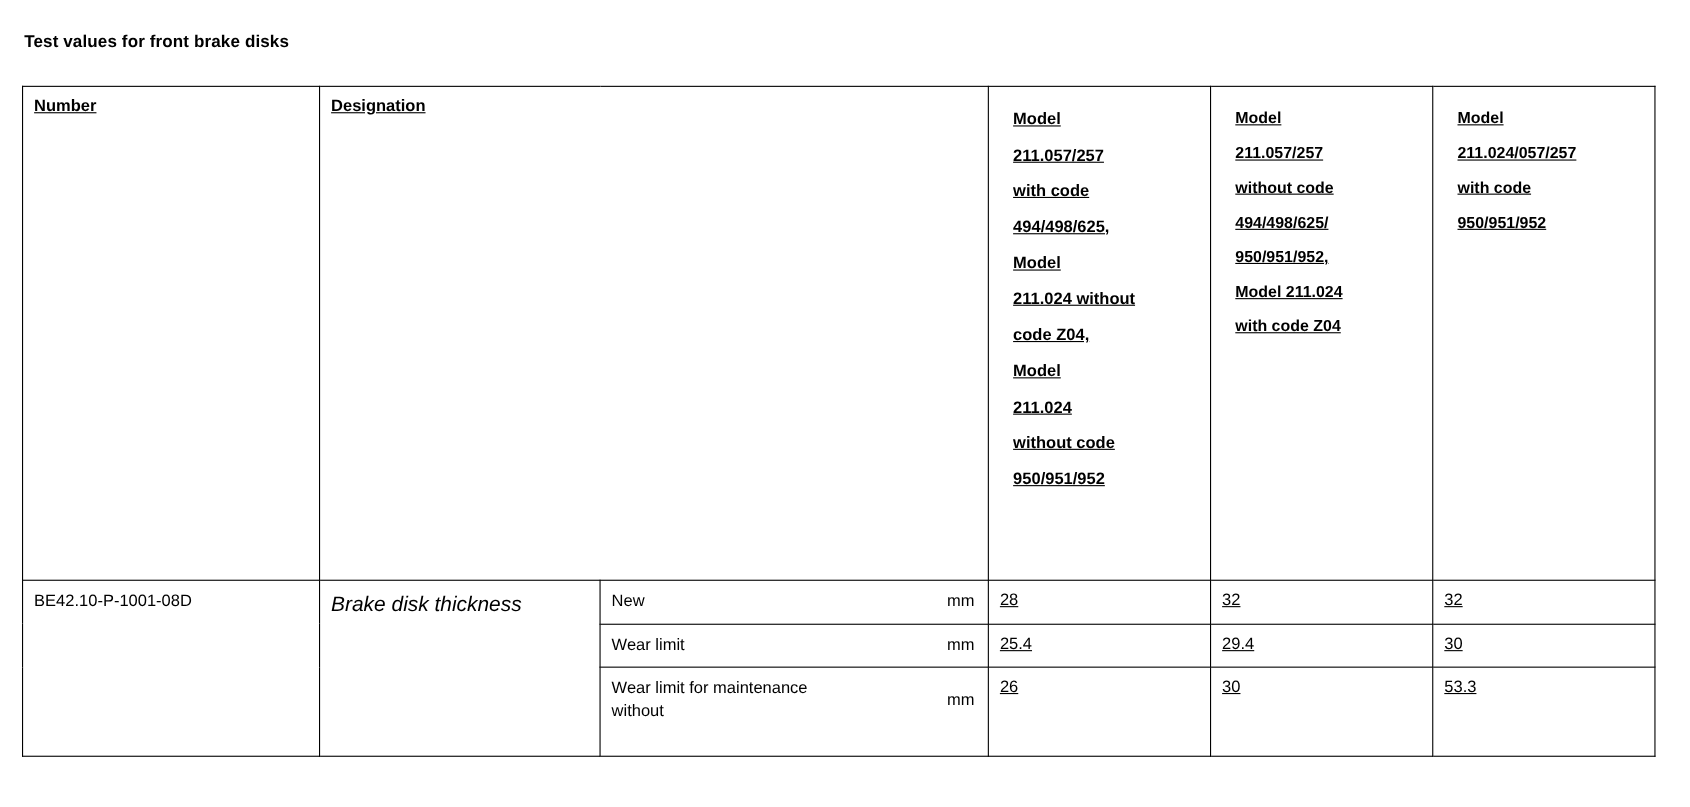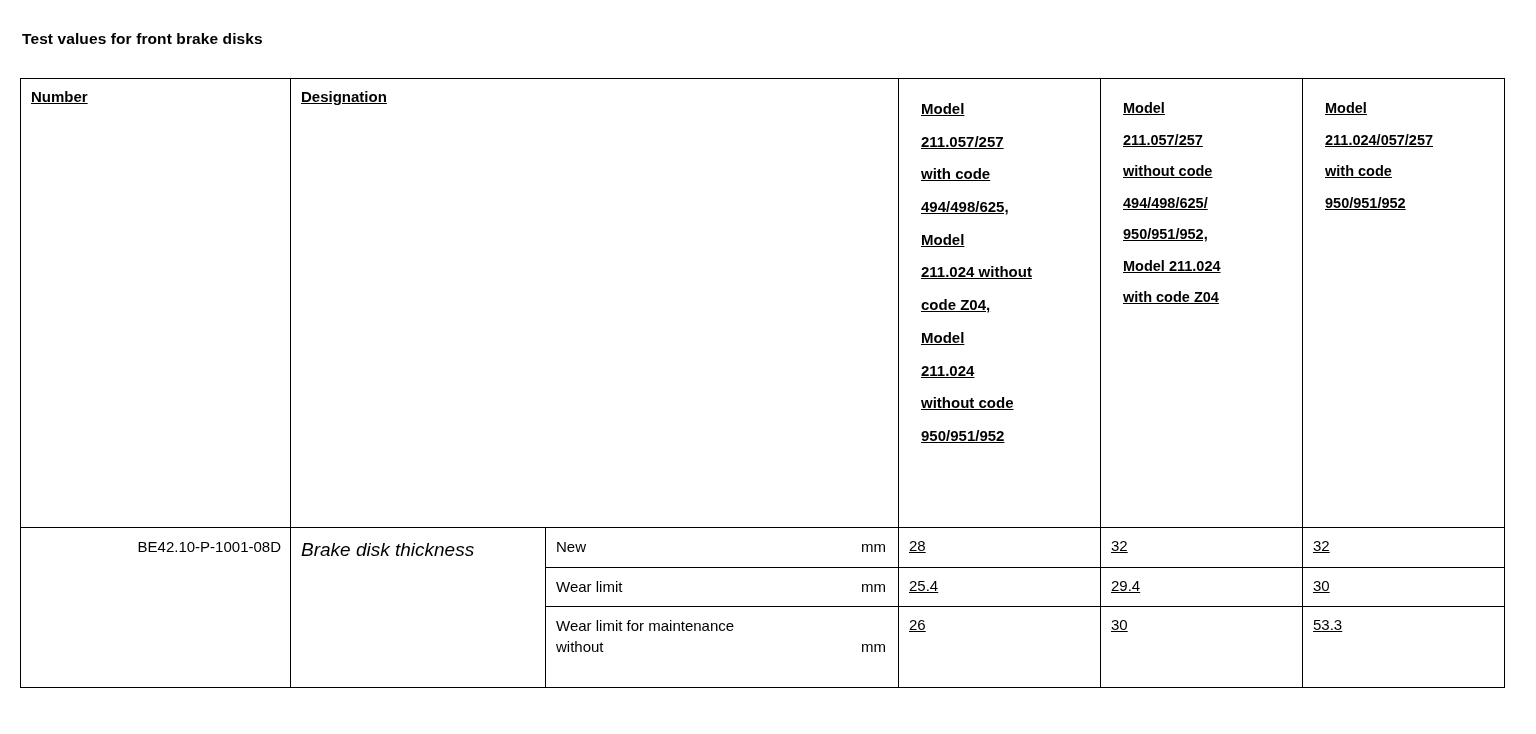--- a/index.html
+++ b/index.html
@@ -54,26 +54,25 @@
   }
   .hdr-small {
     font-weight: bold;
     font-size: 14.5px;
     line-height: 1.35;
   }
   .row-label {
     font-size: 15px;
     line-height: 1.38;
     padding: 9px 9px 9px 10px;
-    text-align: right;
   }
   .sub-row-inner {
     display: flex;
     justify-content: space-between;
-    align-items: flex-end;
+    align-items: center;
     padding: 9px 12px 9px 10px;
     font-size: 15px;
     line-height: 1.38;
   }
   .unit {
     padding-left: 12px;
     white-space: nowrap;
   }
   .nowrap-val {
     white-space: nowrap;

